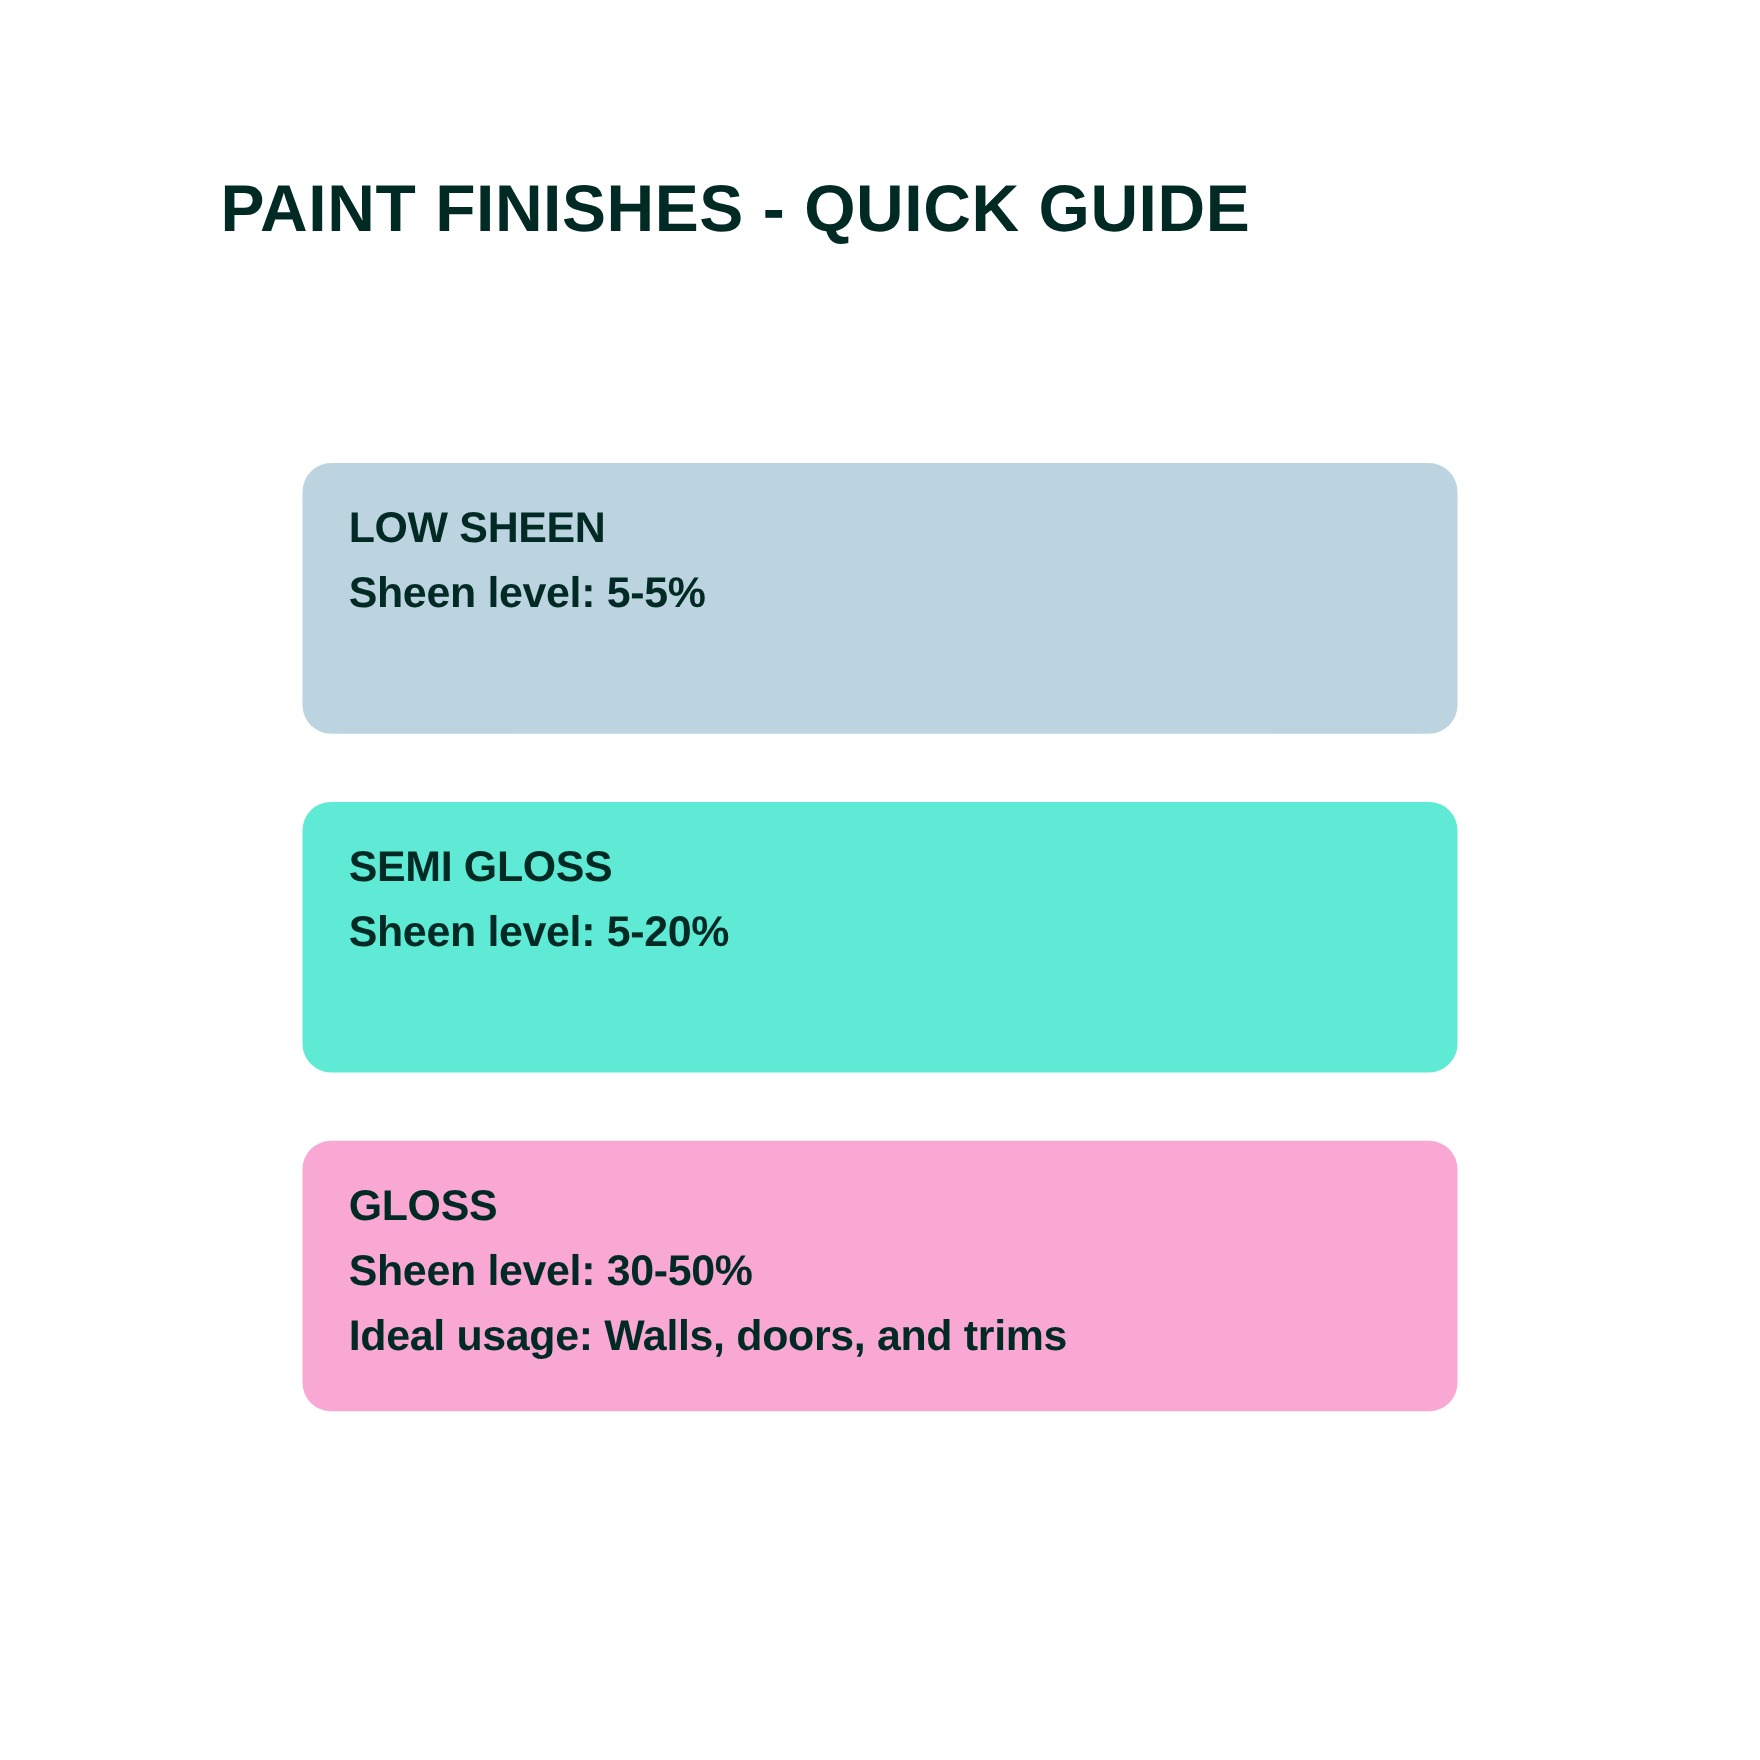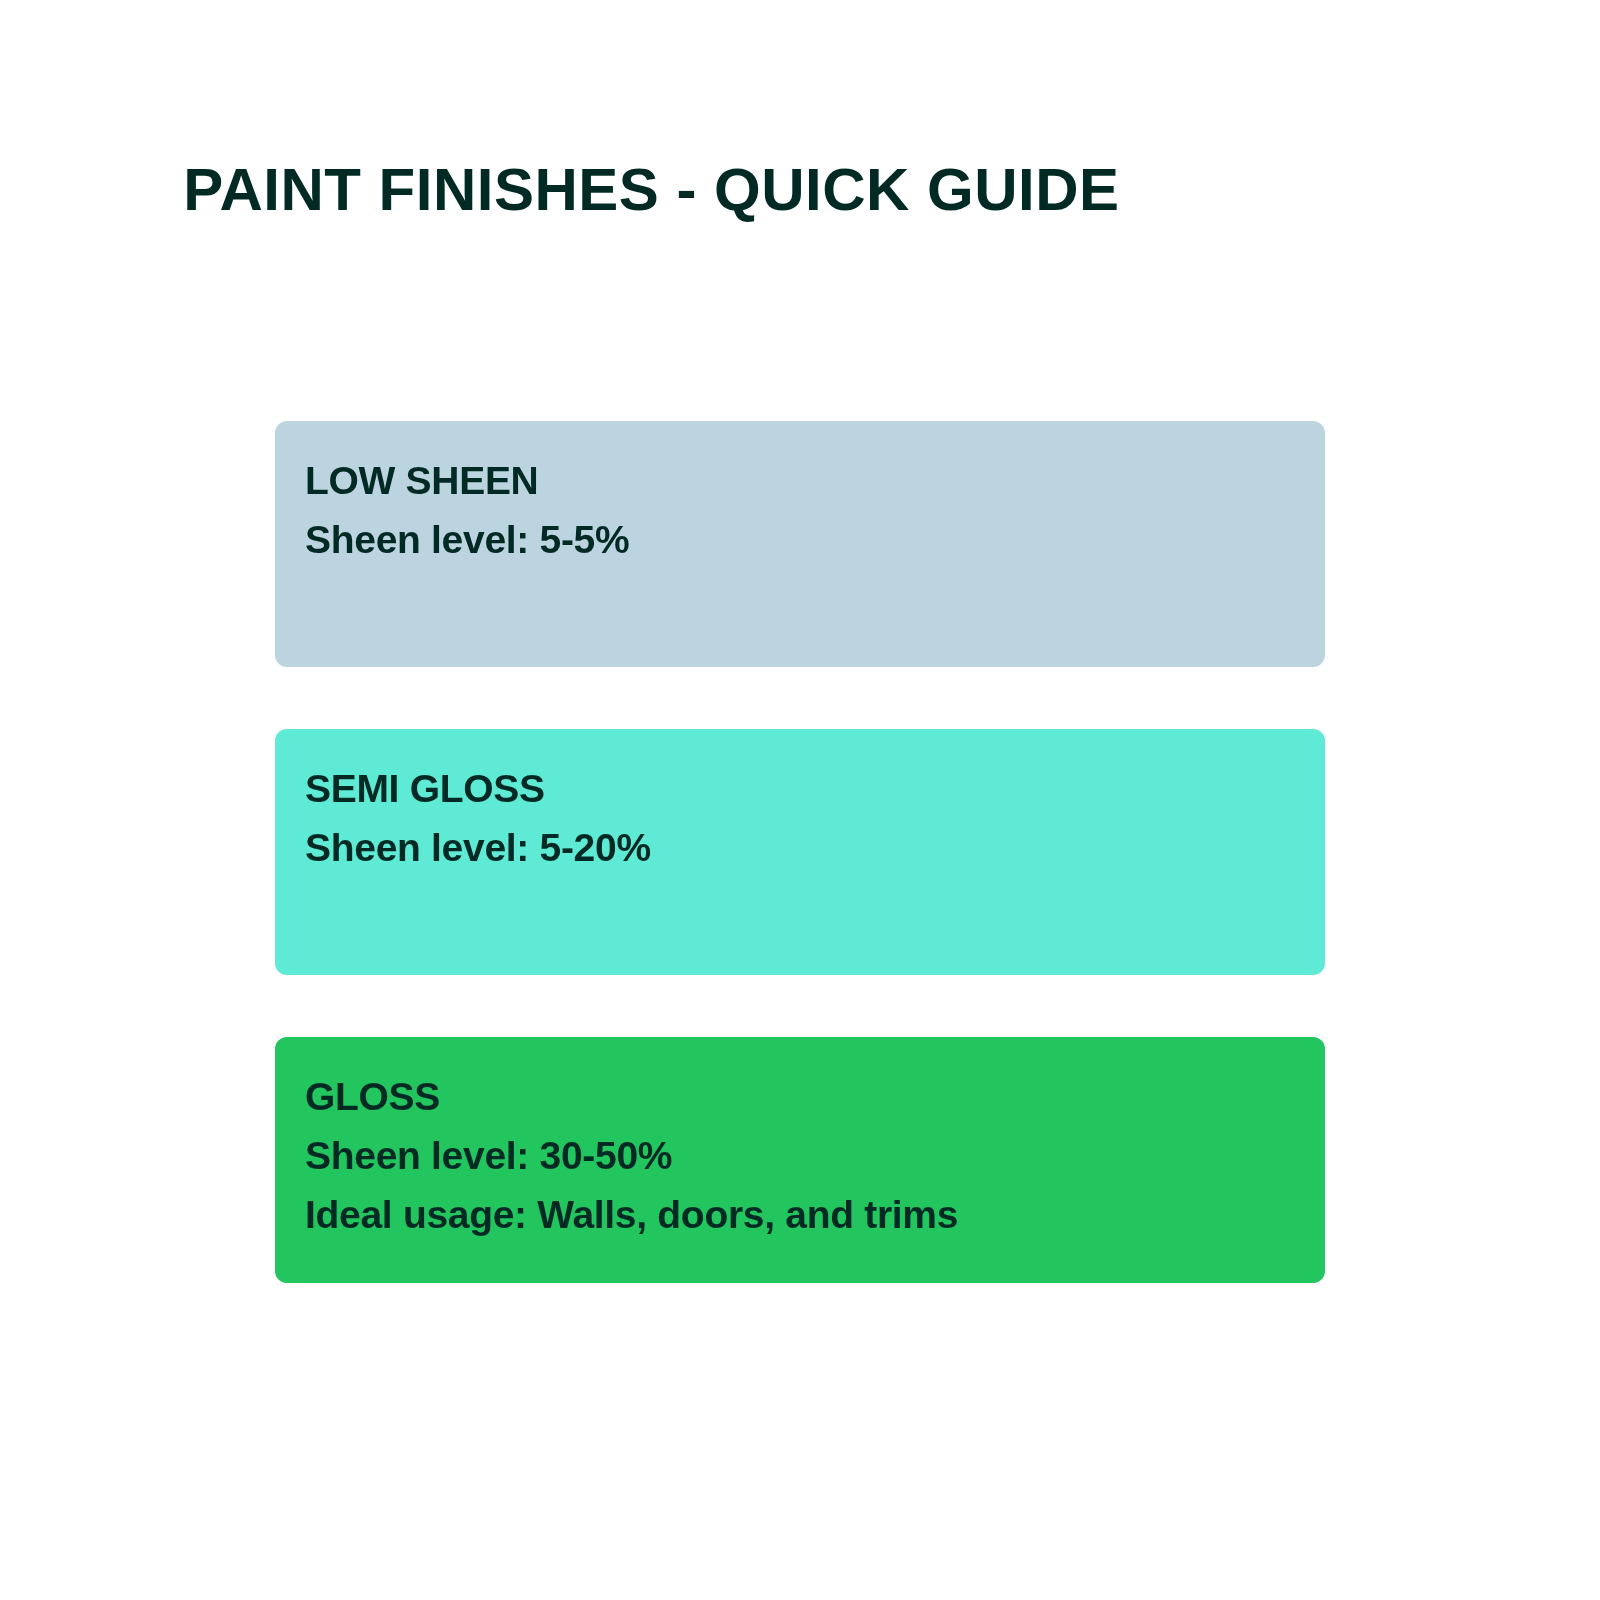--- a/index.html
+++ b/index.html
@@ -2,26 +2,26 @@
 <html><head>
 <meta charset="utf-8">
 <style>
   html, body { margin: 0; padding: 0; }
   body {
     width: 1600px; height: 1600px; background: #ffffff; position: relative;
     font-family: "Liberation Sans", "DejaVu Sans", sans-serif; color: #012a24;
     overflow: hidden;
   }
   .title {
-    position: absolute; top: 150px; left: 0; width: 1303px; text-align: center;
+    position: absolute; top: 150px; left: 17px; width: 1303px; text-align: center;
     font-size: 60px; font-weight: bold; letter-spacing: 0.5px; line-height: 80px;
   }
   .card {
     position: absolute; left: 275px; width: 1050px; height: 246px;
-    border-radius: 12px; box-sizing: border-box; padding: 30px 30px;
+    border-radius: 26px; box-sizing: border-box; padding: 30px 42px;
   }
   .card .line {
     font-size: 39px; line-height: 59px; white-space: nowrap; font-weight: bold;
     letter-spacing: -0.3px;
   }
 </style>
 </head>
 <body>
 
 <div class="title">PAINT FINISHES - QUICK GUIDE</div>
@@ -29,17 +29,17 @@
 <div class="card" style="top:421px;background:#bcd4e0;">
   <div class="line">LOW SHEEN</div>
   <div class="line">Sheen level: 5-5%</div>
 </div>
 
 <div class="card" style="top:729px;background:#5eead4;">
   <div class="line">SEMI GLOSS</div>
   <div class="line">Sheen level: 5-20%</div>
 </div>
 
-<div class="card" style="top:1037px;background:#22c55e;">
+<div class="card" style="top:1037px;background:#f9a8d4;">
   <div class="line">GLOSS</div>
   <div class="line">Sheen level: 30-50%</div>
   <div class="line">Ideal usage: Walls, doors, and trims</div>
 </div>
 
 </body></html>

